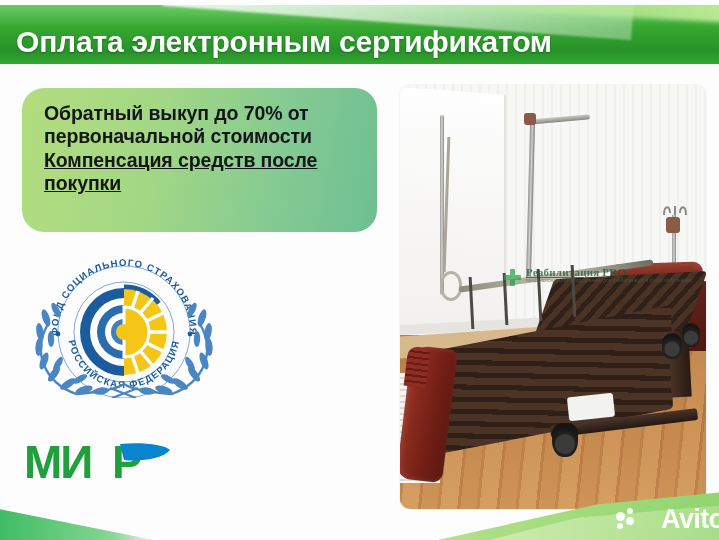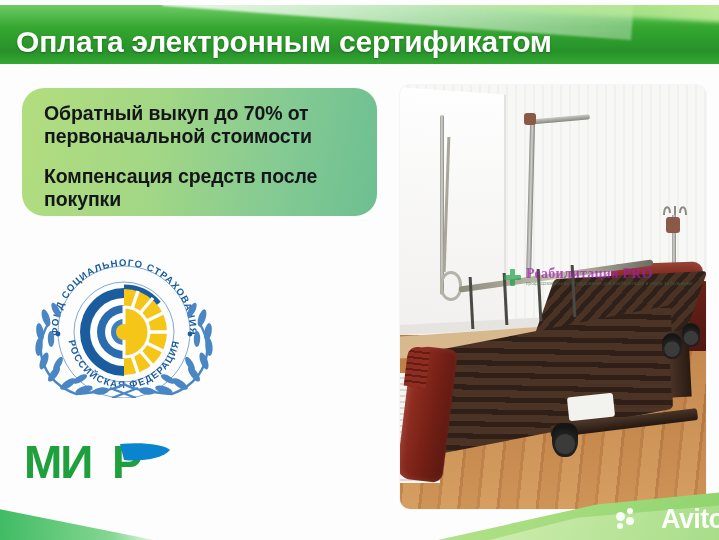--- a/index.html
+++ b/index.html
@@ -42,32 +42,32 @@
     padding-left:16px;box-sizing:border-box;
     color:#ffffff;
     font-size:30px;font-weight:bold;letter-spacing:-0.2px;
     text-shadow:0 1px 2px rgba(0,60,0,.45);
     white-space:nowrap;
     z-index:4;
   }
 
   
   .promo-box{
-    position:absolute;left:22px;top:88px;width:355px;height:128px;
+    position:absolute;left:22px;top:88px;width:355px;height:144px;
     border-radius:22px;
     background:linear-gradient(100deg,#b3dd7e 0%,#a2d785 38%,#84ca93 72%,#6dbf91 100%);
     box-sizing:border-box;
     padding:14px 32px 10px 22px;
     overflow:hidden;
   }
   .promo-line{
     color:#15161a;font-weight:bold;font-size:19.5px;line-height:1.2;
     letter-spacing:-0.1px;
   }
-  .promo-line.second{margin-top:16px;}
+  .promo-line.second{text-decoration:underline;}
 
   
   .fss{position:absolute;left:18px;top:248px;width:212px;height:150px;}
   
   .mir{position:absolute;left:24px;top:436px;width:150px;height:52px;}
 
   
   .photo{
     position:absolute;left:400px;top:85px;width:306px;height:424px;
     border-radius:10px;overflow:hidden;
@@ -228,22 +228,22 @@
     position:relative;width:17px;height:17px;flex:0 0 auto;margin-top:2px;
   }
   .wm-cross:before,.wm-cross:after{
     content:"";position:absolute;background:#22a34a;border-radius:1px;
   }
   .wm-cross:before{left:6px;top:0;width:5px;height:17px;}
   .wm-cross:after{left:0;top:6px;width:17px;height:5px;}
   .wm-txt{line-height:1.05;}
   .wm-main{
     font-family:"Liberation Serif", serif;
-    font-weight:bold;font-size:14px;color:#a21caf;
-    letter-spacing:.2px;white-space:nowrap;
+    font-weight:bold;font-size:11px;color:#14532d;
+    letter-spacing:.2px;white-space:nowrap;text-decoration:underline;
   }
   .wm-sub{
     font-size:4.6px;color:#3b6b42;white-space:nowrap;letter-spacing:.1px;
   }
 
   
   .ribbon-left{
     position:absolute;left:-6px;top:508px;width:170px;height:34px;
     background:linear-gradient(90deg,#3dba62,#86d792 70%,rgba(160,220,160,0));
     clip-path:polygon(0 0,100% 100%,0 100%);

